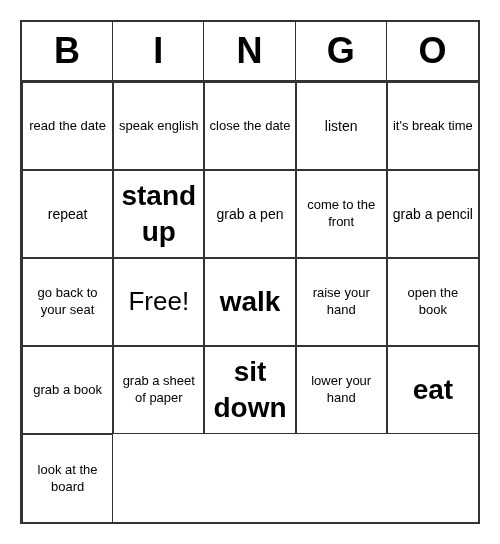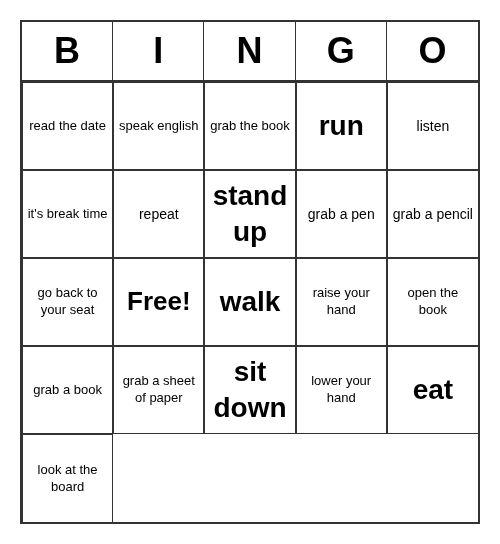--- a/index.html
+++ b/index.html
@@ -51,21 +51,21 @@
     .bingo-cell.large-text {
       font-size: 14px;
       font-weight: normal;
     }
     .bingo-cell.xl-text {
       font-size: 28px;
       font-weight: bold;
     }
     .bingo-cell.free {
       font-size: 26px;
-      font-weight: bold;
+      font-weight: normal;
       text-align: right;
     }
     .bingo-cell:nth-child(5n) {
       border-right: none;
     }
     .bingo-cell:nth-child(n+21) {
       border-bottom: none;
     }
   </style>
 </head>
@@ -75,27 +75,27 @@
   <div class="bingo-header">
   <div class="bingo-header-cell">B</div>
       <div class="bingo-header-cell">I</div>
       <div class="bingo-header-cell">N</div>
       <div class="bingo-header-cell">G</div>
       <div class="bingo-header-cell">O</div>
     </div>
   <div class="bingo-grid">
   <div class="bingo-cell">read the date</div>
       <div class="bingo-cell">speak english</div>
-      <div class="bingo-cell">grab the book</div>
-      <div class="bingo-cell xl-text">run</div>
+      <div class="bingo-cell">close the date</div>
       <div class="bingo-cell large-text">listen</div>
       <div class="bingo-cell">it's break time</div>
       <div class="bingo-cell large-text">repeat</div>
       <div class="bingo-cell xl-text">stand up</div>
       <div class="bingo-cell large-text">grab a pen</div>
+      <div class="bingo-cell">come to the front</div>
       <div class="bingo-cell large-text">grab a pencil</div>
       <div class="bingo-cell">go back to your seat</div>
       <div class="bingo-cell free">Free!</div>
       <div class="bingo-cell xl-text">walk</div>
       <div class="bingo-cell">raise your hand</div>
       <div class="bingo-cell">open the book</div>
       <div class="bingo-cell">grab a book</div>
       <div class="bingo-cell">grab a sheet of paper</div>
       <div class="bingo-cell xl-text">sit down</div>
       <div class="bingo-cell">lower your hand</div>

